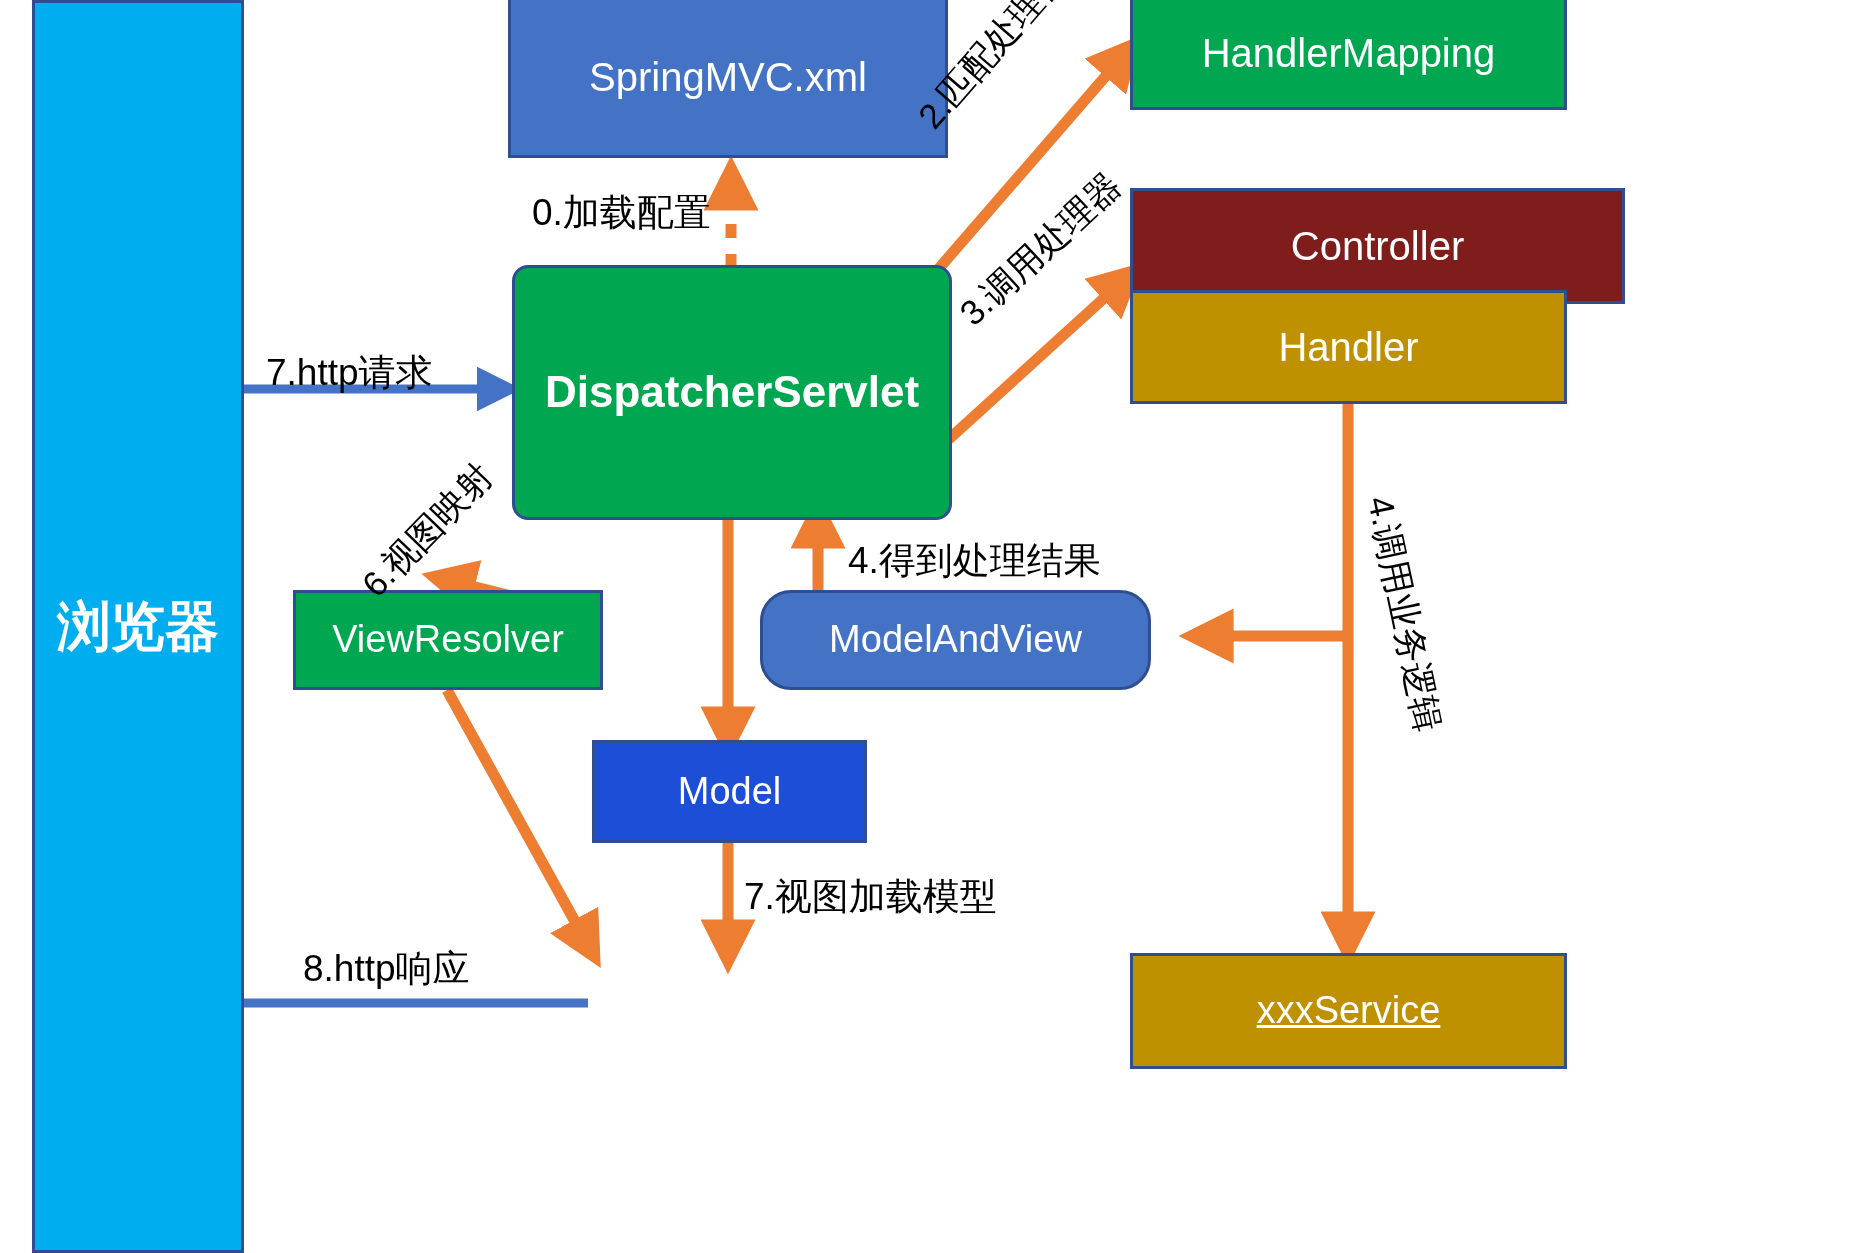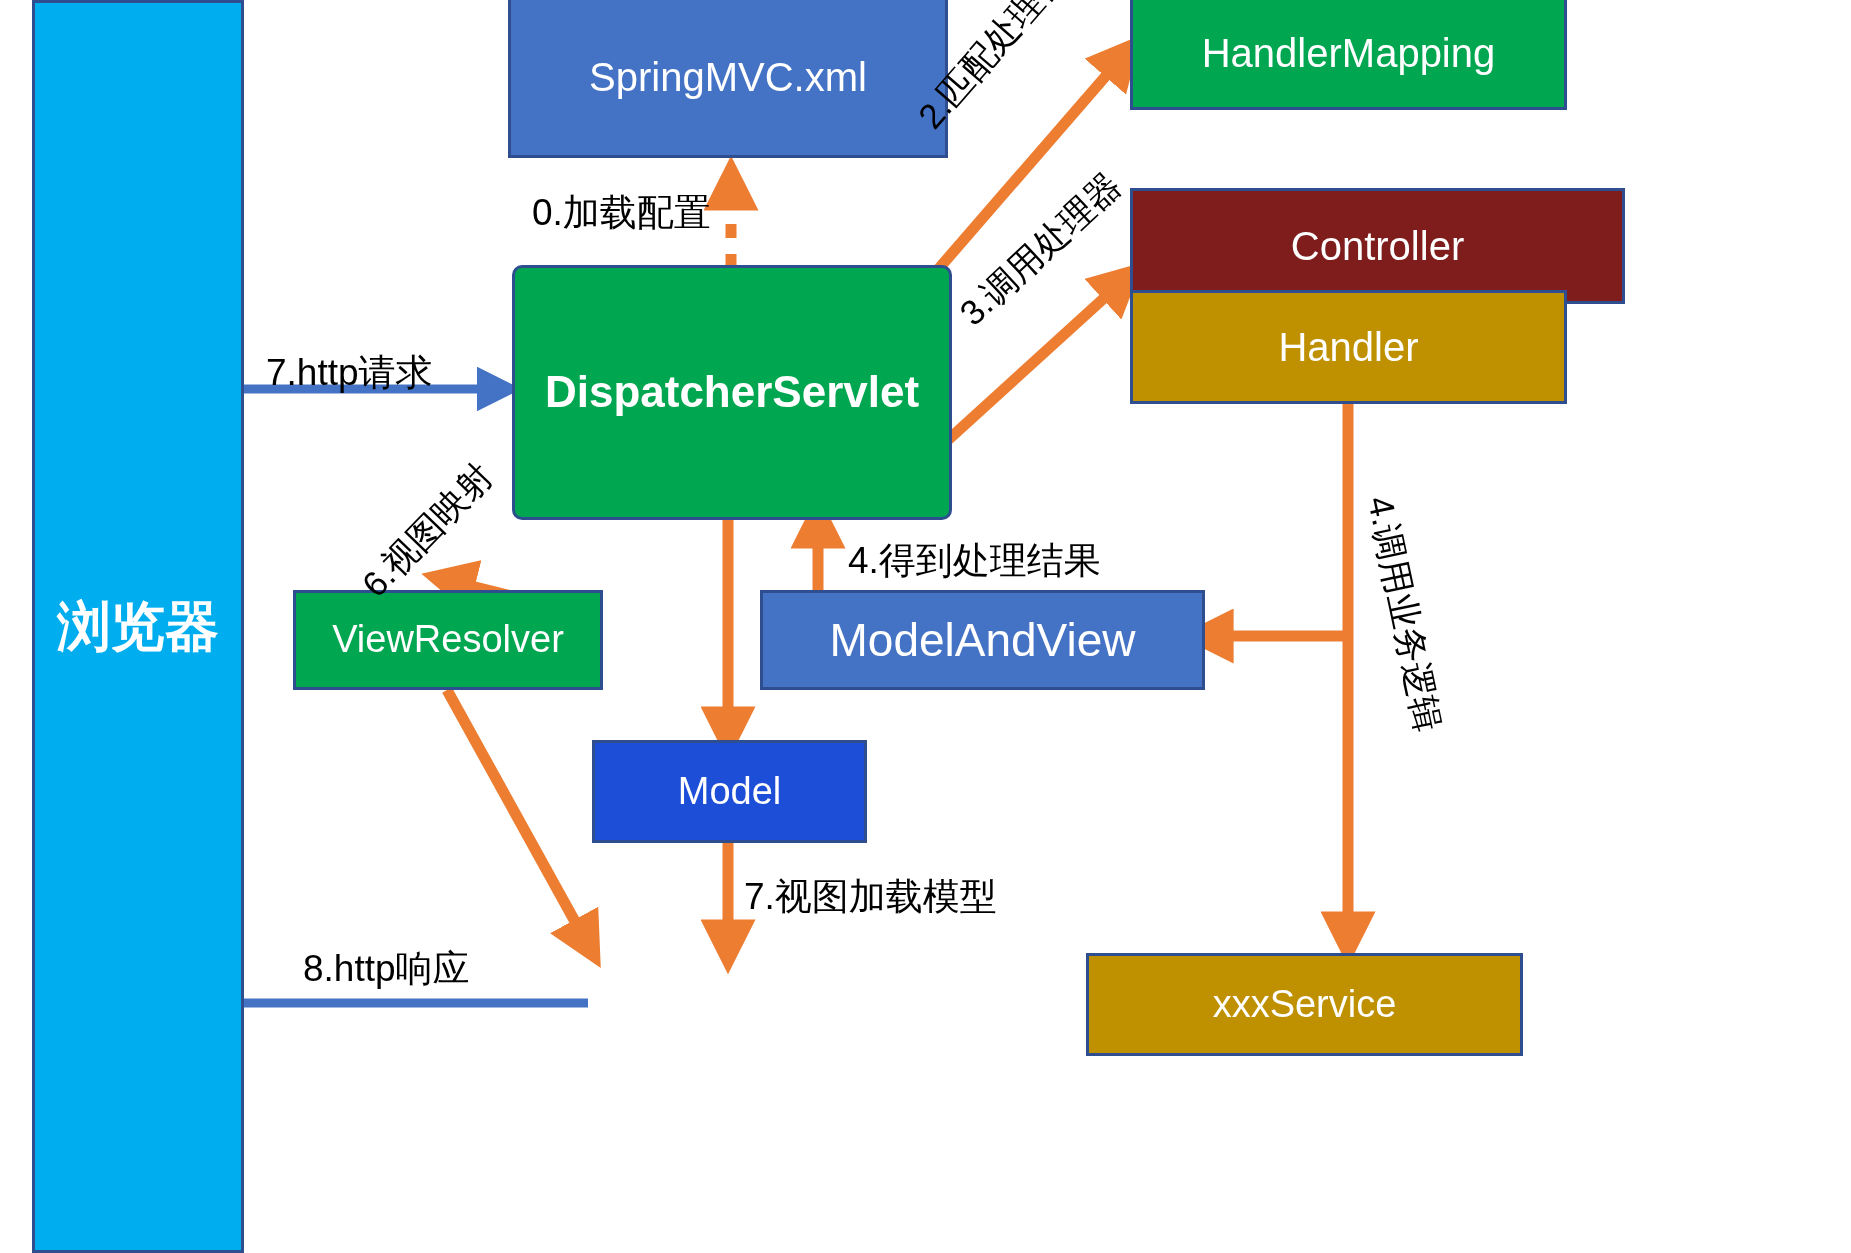--- a/index.html
+++ b/index.html
@@ -13,21 +13,21 @@
   .box{
     position:absolute;
     box-sizing:border-box;
     border:3px solid #2E4E8F;
     display:flex;align-items:center;justify-content:center;
     color:#ffffff;
     text-align:center;
     line-height:1.1;
     z-index:3;
   }
-  .box.rounded{border-radius:10px;}
+  .box.rounded{border-radius:16px;}
   .lbl{
     position:absolute;
     color:#000000;
     white-space:nowrap;
     z-index:6;
   }
   svg.arrows{
     position:absolute;left:0;top:0;
     width:1851px;height:1253px;
     z-index:4;
@@ -122,30 +122,30 @@
   </div>
 
   <div class="box" style="left:1130px;top:290px;width:437px;height:114px;background:#BF9000;font-size:40px;">
     <span>Handler</span>
   </div>
 
   <div class="box" style="left:293px;top:590px;width:310px;height:100px;background:#00A650;font-size:38px;">
     <span>ViewResolver</span>
   </div>
 
-  <div class="box" style="left:760px;top:590px;width:445px;height:100px;background:#4472C4;font-size:46px;">
+  <div class="box" style="left:760px;top:590px;width:391px;height:100px;background:#4472C4;font-size:38px;border-radius:31px;">
     <span>ModelAndView</span>
   </div>
 
   <div class="box" style="left:592px;top:740px;width:275px;height:103px;background:#1d4ed8;font-size:38px;">
     <span>Model</span>
   </div>
 
 
-  <div class="box" style="left:1086px;top:953px;width:437px;height:103px;background:#BF9000;font-size:38px;">
+  <div class="box" style="left:1130px;top:953px;width:437px;height:116px;background:#BF9000;font-size:38px;text-decoration:underline;">
     <span>xxxService</span>
   </div>
 
   <div class="lbl" style="left:532px;top:188px;font-size:37px;">
     <span>0.加载配置</span>
   </div>
 
   <div class="lbl" style="left:266px;top:348px;font-size:37px;">
     <span>7.http请求</span>
   </div>

